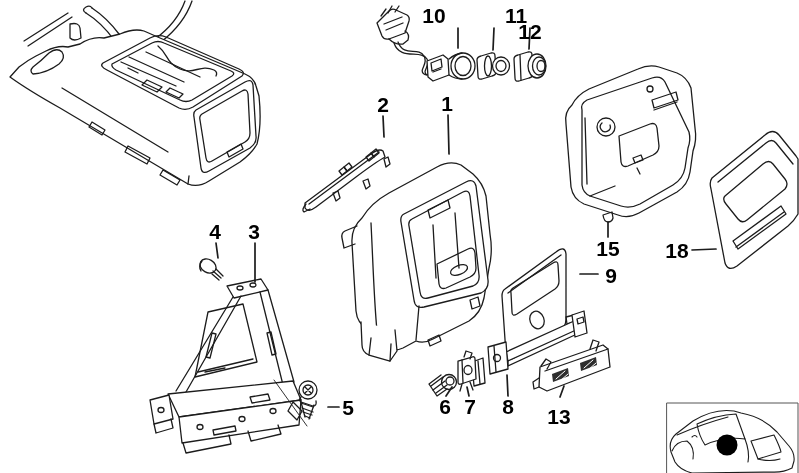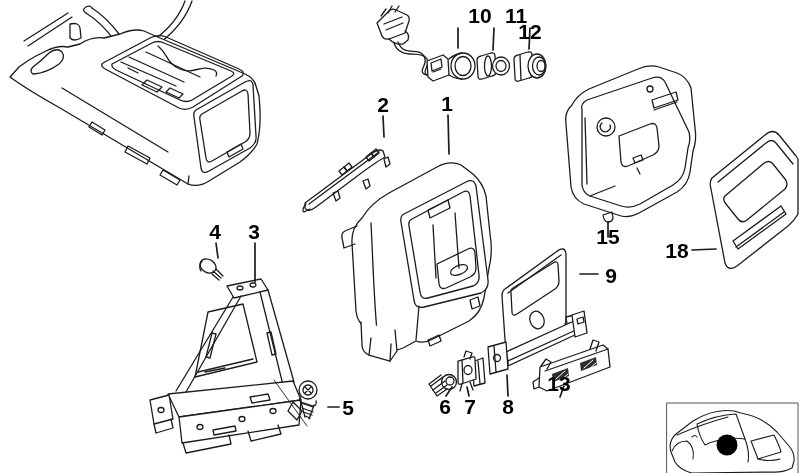--- a/index.html
+++ b/index.html
@@ -258,20 +258,20 @@
 
 <div class="callout" style="left:447px;top:103px">1</div>
 <div class="callout" style="left:383px;top:104px">2</div>
 <div class="callout" style="left:254px;top:231px">3</div>
 <div class="callout" style="left:215px;top:231px">4</div>
 <div class="callout" style="left:348px;top:407px">5</div>
 <div class="callout" style="left:445px;top:406px">6</div>
 <div class="callout" style="left:470px;top:406px">7</div>
 <div class="callout" style="left:508px;top:406px">8</div>
 <div class="callout" style="left:611px;top:275px">9</div>
-<div class="callout" style="left:480px;top:15px">10</div>
+<div class="callout" style="left:434px;top:15px">10</div>
 <div class="callout" style="left:516px;top:15px">11</div>
 <div class="callout" style="left:530px;top:31px">12</div>
-<div class="callout" style="left:559px;top:383px">13</div>
+<div class="callout" style="left:559px;top:416px">13</div>
 <div class="callout" style="left:677px;top:250px">18</div>
-<div class="callout" style="left:608px;top:236px">15</div>
+<div class="callout" style="left:608px;top:248px">15</div>
 
 </div>
 
 </body></html>

